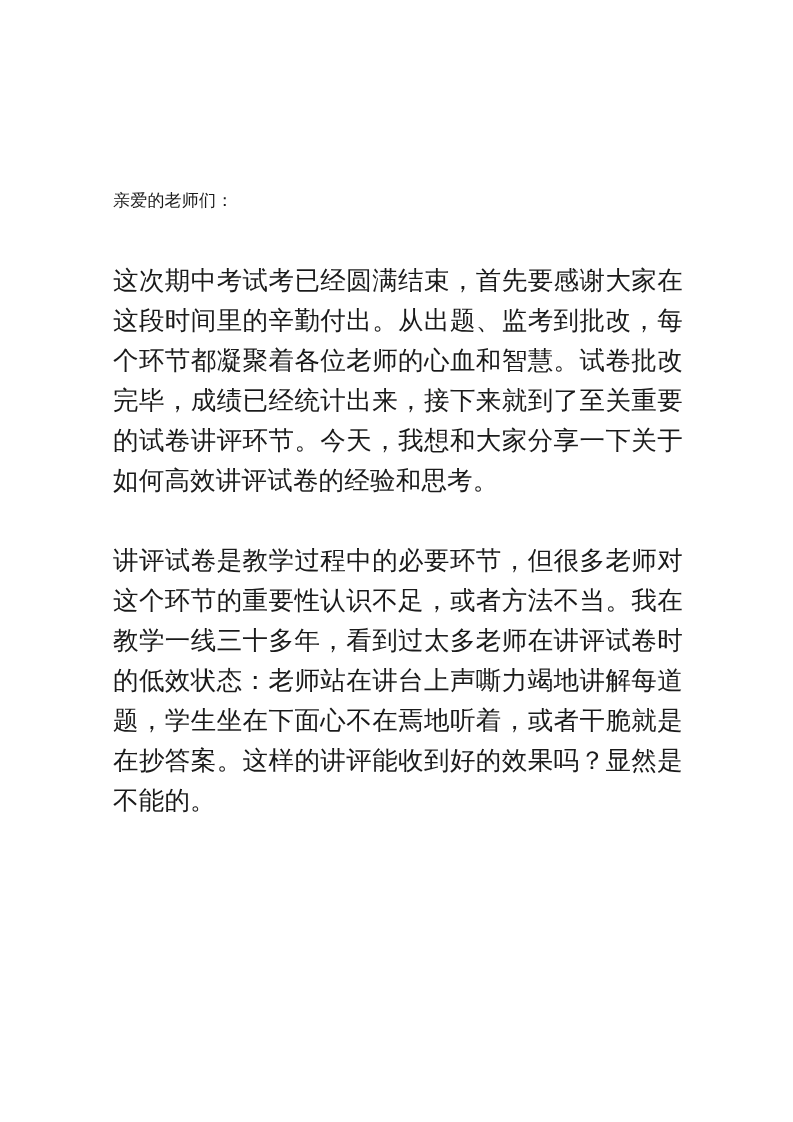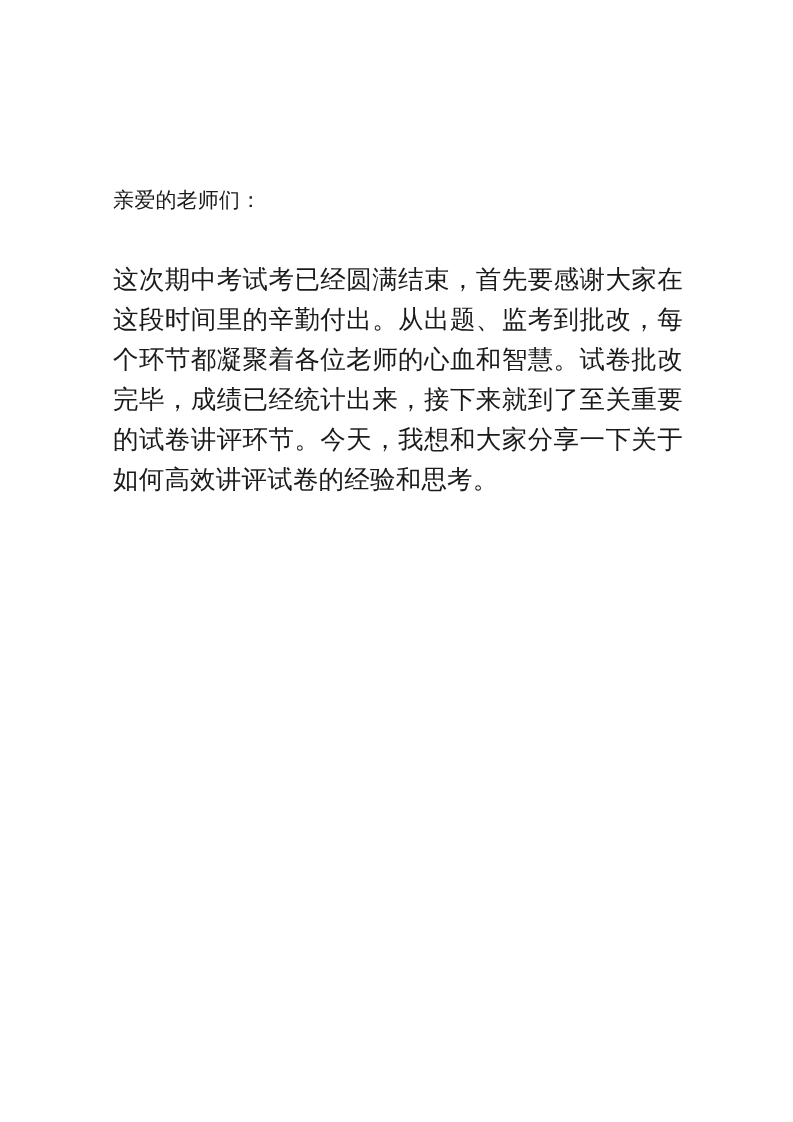--- a/index.html
+++ b/index.html
@@ -36,37 +36,37 @@
     text-justify: inter-character;
     word-break: break-all;
     white-space: normal;
   }
   .para + .para {
     margin-top: 40px;
   }
   .salutation {
     margin: 0;
     color: #1a1a1a;
-    font-size: 21px;
+    font-size: 17px;
     line-height: 40px;
     letter-spacing: 0.2px;
     text-align: left;
     white-space: nowrap;
   }
   .salutation + .para {
     margin-top: 40px;
-    font-family: Liberation Serif, serif;
   }
 </style>
 </head>
 <body>
 
 <div class="page">
   <div class="doc-body">
 
     <p class="salutation">亲爱的老师们：</p>
 
     <p class="para">这次期中考试考已经圆满结束，首先要感谢大家在这段时间里的辛勤付出。从出题、监考到批改，每个环节都凝聚着各位老师的心血和智慧。试卷批改完毕，成绩已经统计出来，接下来就到了至关重要的试卷讲评环节。今天，我想和大家分享一下关于如何高效讲评试卷的经验和思考。</p>
 
+    <p class="para">讲评试卷是教学过程中的必要环节，但很多老师对这个环节的重要性认识不足，或者方法不当。我在教学一线三十多年，看到过太多老师在讲评试卷时的低效状态：老师站在讲台上声嘶力竭地讲解每道题，学生坐在下面心不在焉地听着，或者干脆就是在抄答案。这样的讲评能收到好的效果吗？显然是不能的。</p>
 
 
   </div>
 </div>
 
 </body></html>

